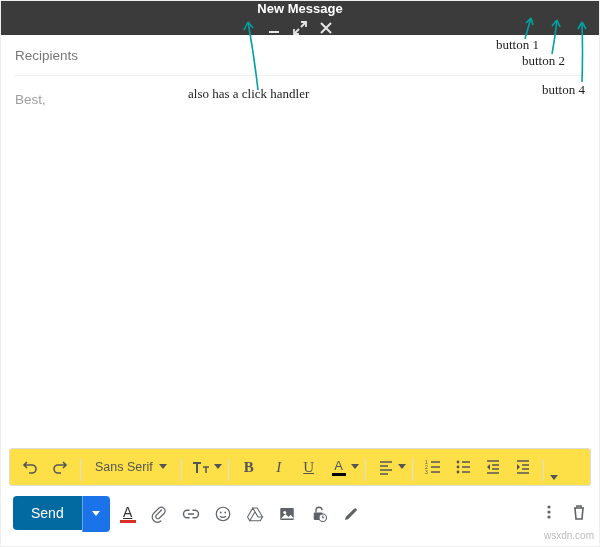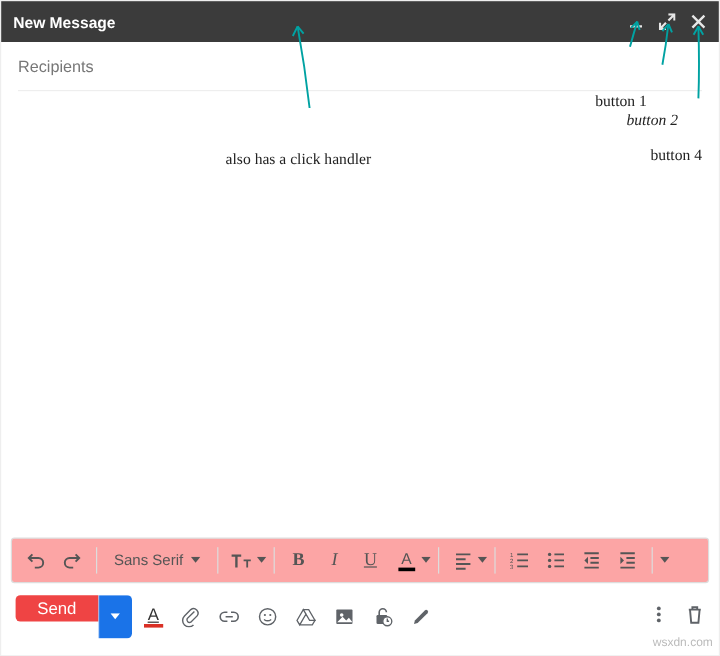--- a/index.html
+++ b/index.html
@@ -1,61 +1,61 @@
 <!DOCTYPE html>
 <html><head>
 <meta charset="utf-8">
 <style>
   * { box-sizing: border-box; margin: 0; padding: 0; }
   html, body { width: 600px; height: 547px; font-family: Arial, Helvetica, sans-serif; background: #fff; overflow: hidden; }
   .compose { width: 600px; height: 547px; display: flex; flex-direction: column; border: 1px solid #eee; }
   
-  .header { background: #3b3b3b; color: #fff; height: 34px; display: flex; align-items: center; padding: 0 10px; }
+  .header { background: #3b3b3b; color: #fff; height: 34px; display: flex; align-items: center; padding: 0 10px; flex-direction: column; }
   .header-title { font-size: 13px; font-weight: 600; flex: 0 0 auto; }
   .header-spacer { flex: 1 1 auto; height: 100%; }
   .header-btns { display: flex; gap: 12px; align-items: center; }
   .header-btn svg { display: block; }
   .header-btn { color: #e6e6e6; cursor: pointer; }
   
   .field { border-bottom: 1px solid #eee; margin: 0 14px; }
   .field input { width: 100%; border: none; outline: none; height: 40px; font-size: 13.5px; color: #0f766e; }
   .field input::placeholder { color: #777; }
   
   .body-area { flex: 1 1 auto; padding: 14px; font-size: 13.5px; color: #9e9e9e; line-height: 1.5; overflow: auto; }
   .body-area .sig-line { display: block; }
   
-  .toolbar { border: 1px solid #ddd; border-radius: 3px; margin: 0 8px; padding: 4px 6px; display: flex; align-items: center; gap: 2px; background: #fca5a5; }
+  .toolbar { border: 1px solid #ddd; border-radius: 3px; margin: 0 8px; padding: 4px 6px; display: flex; align-items: flex-end; gap: 2px; background: #fde047; }
   .tb-btn { background: none; border: none; width: 28px; height: 28px; display: inline-flex; align-items: center; justify-content: center; color: #555; cursor: pointer; border-radius: 2px; font-size: 15px; }
   .tb-sep { width: 1px; height: 22px; background: #ddd; margin: 0 4px; }
   .tb-font { display: inline-flex; align-items: center; height: 28px; padding: 0 8px; font-size: 12.5px; color: #555; cursor: pointer; gap: 6px; }
   .tb-caret { display:inline-block; }
   .tb-caret svg { display:block; }
   .tb-combo { display:inline-flex; align-items:center; }
   .tb-combo .tb-caret { margin-left:-2px; }
   .fmt-b { font-weight: 700; font-family: Georgia, serif; font-size:15px; }
   .fmt-i { font-style: italic; font-family: Georgia, serif; font-size:15px; }
   .fmt-u { text-decoration: underline; font-family: Georgia, serif; font-size:15px; }
   .textcolor-sample { display:inline-flex; flex-direction:column; align-items:center; line-height:1; }
   .textcolor-sample .letter { font-size:13px; color:#555; font-family: Arial; }
   .textcolor-sample .underline-bar { width:14px; height:3px; background:#000; margin-top:1px; }
   
   .footer { display: flex; align-items: center; padding: 10px 12px 14px 12px; gap: 10px; }
   .send-group { display: flex; }
-  .send-btn { background: #ef4444; color: #fff; border: none; height: 22px; padding: 0 18px; font-size: 14px; font-weight: 500; border-radius: 4px 0 0 4px; cursor: pointer; }
+  .send-btn { background: #0369a1; color: #fff; border: none; height: 34px; padding: 0 18px; font-size: 14px; font-weight: 500; border-radius: 4px 0 0 4px; cursor: pointer; }
   .send-more { background: #1a73e8; color: #fff; border: none; border-left: 1px solid rgba(255,255,255,0.35); height: 36px; width: 28px; border-radius: 0 4px 4px 0; display: flex; align-items: center; justify-content: center; cursor: pointer; }
   .footer-icons { display: flex; align-items: center; gap: 14px; color: #5f6368; }
   .footer-icons .ic { cursor: pointer; display:inline-flex; }
   .footer-spacer { flex: 1 1 auto; }
   .footer-right { display: flex; align-items: center; gap: 14px; color: #5f6368; }
   .textcolor-red { display:inline-flex; flex-direction:column; align-items:center; line-height:1; }
   .textcolor-red .letter { font-size:14px; color:#333; text-decoration: underline; }
   .textcolor-red .bar { width:16px; height:3px; background:#d93025; margin-top:1px; }
   
   .annotation-layer { position: absolute; left: 0; top: 0; width: 600px; height: 547px; pointer-events: none; }
-  .ann-text { position: absolute; font-family: "Comic Sans MS", "Segoe Script", cursive; font-size: 13px; color: #222; white-space: nowrap; margin-top: 39px; }
+  .ann-text { position: absolute; font-family: "Comic Sans MS", "Segoe Script", cursive; font-size: 13px; color: #222; white-space: nowrap; }
   .watermark { position:absolute; right:6px; bottom:6px; font-size:10px; color:#bbb; font-family: Arial; }
   svg.arrow path { fill: none; stroke: #00a2a2; stroke-width: 1.6; }
 </style>
 </head>
 <body>
 
 <div class="compose">
 
   <div class="header">
     <div class="header-title">New Message</div>
@@ -81,20 +81,21 @@
   </div>
 
   <div class="field">
     <input type="text" placeholder="Recipients" style="">
   </div>
 
 
   <div class="body-area">
     <span class="sig-line"> </span>
     <span class="sig-line"> </span>
+    <span class="sig-line">Best,</span>
   </div>
 
   <div class="toolbar">
     <button class="tb-btn">
       <svg width="16" height="16" viewBox="0 0 16 16">
           <path d="M5 3 L2 6 L5 9 M2 6 H10 A4 4 0 0 1 10 14 H7" stroke="#555" stroke-width="1.6" fill="none"></path>
         </svg>
     </button>
     <button class="tb-btn">
       <svg width="16" height="16" viewBox="0 0 16 16">
@@ -279,16 +280,16 @@
     <path d="M531 18 l-5 5 M531 18 l2 7"></path>
 
     <path d="M552 54 Q555 38 557 20"></path>
     <path d="M557 20 l-5 6 M557 20 l3 7"></path>
 
     <path d="M582 82 Q583 55 582 22"></path>
     <path d="M582 22 l-4 7 M582 22 l4 7"></path>
   </svg>
   <div class="ann-text" style="left:188px; top:86px;">also has a click handler</div>
   <div class="ann-text" style="left:496px; top:37px;">button 1</div>
-  <div class="ann-text" style="left:522px; top:53px;font-style:italic;">button 2</div>
+  <div class="ann-text" style="left:522px; top:53px;">button 2</div>
   <div class="ann-text" style="left:542px; top:82px;">button 4</div>
   <div class="watermark">wsxdn.com</div>
 </div>
 
 </body></html>

